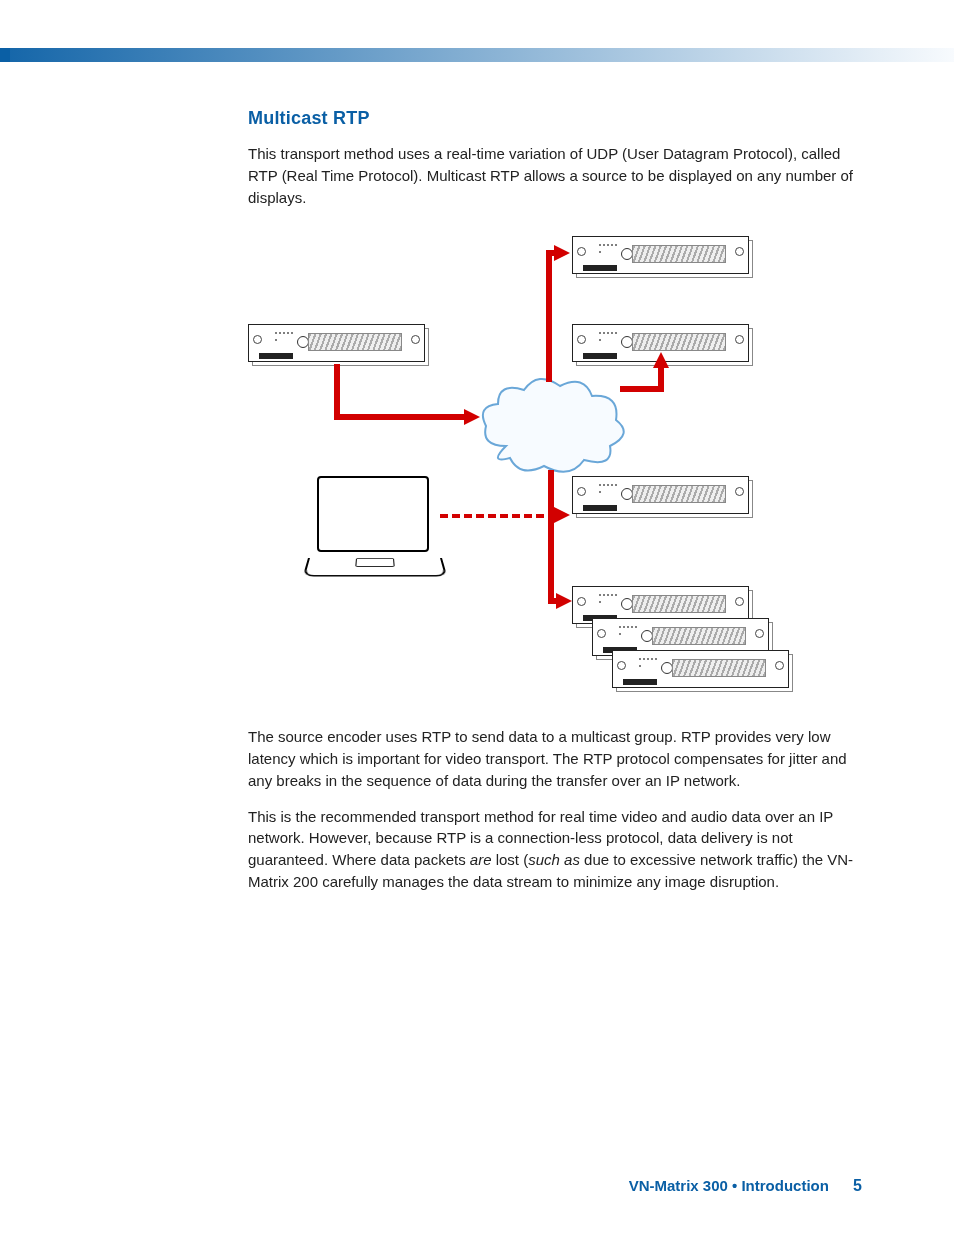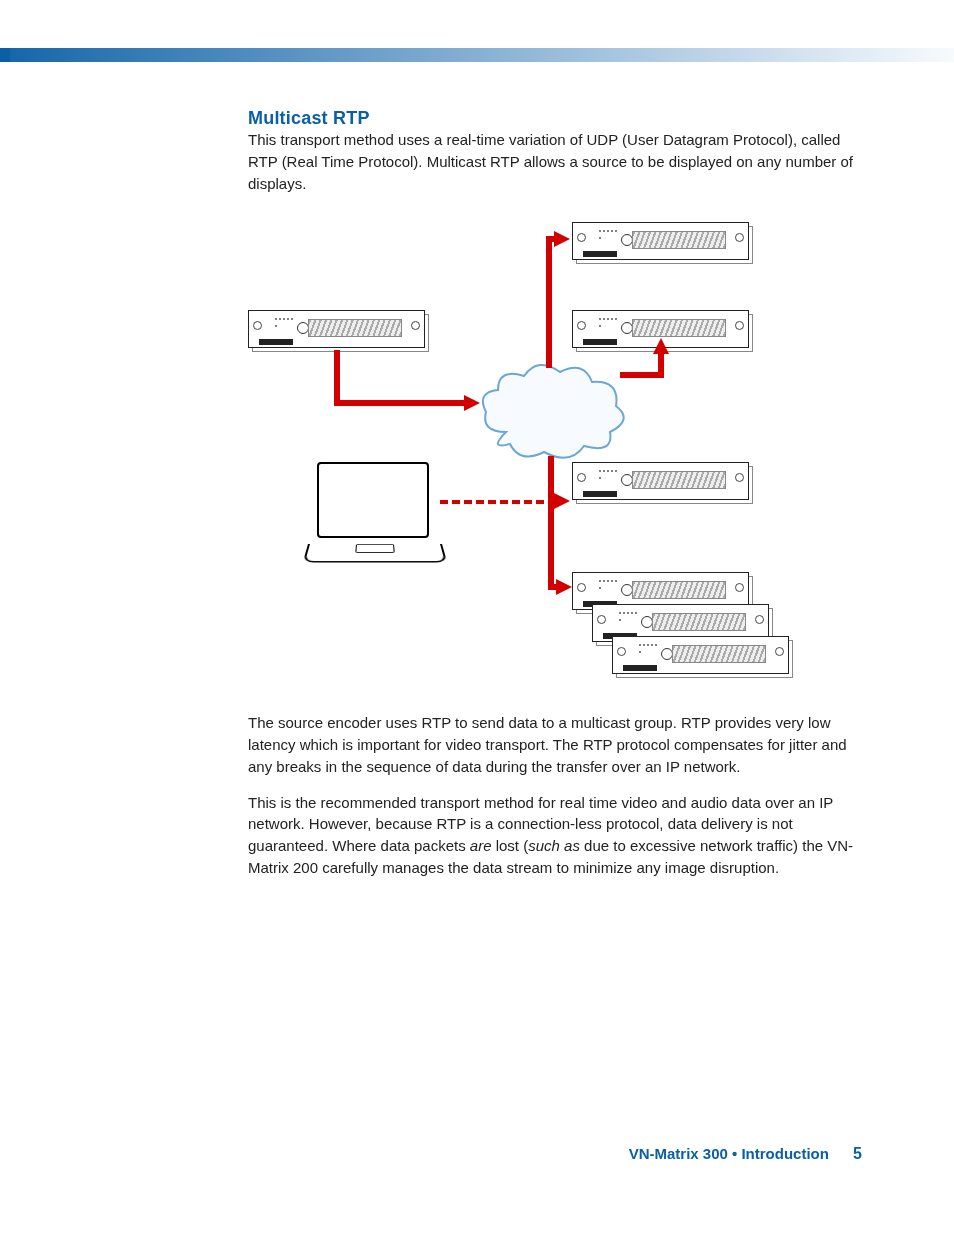--- a/index.html
+++ b/index.html
@@ -12,30 +12,30 @@
   .top-accent {
     position:absolute; top:48px; left:0; right:0;
     height:14px;
     background:linear-gradient(to right, #0a5fa5 0%, #0a5fa5 10px, rgba(10,95,165,.95) 10px, rgba(230,240,250,.3) 100%);
   }
   .content {
     position:absolute; left:248px; right:92px; top:108px;
   }
   h2 {
     color:#0a5fa5; font-size:18px; font-weight:700;
-    margin:0 0 0 0; letter-spacing:.2px;
+    margin:0 0 14px 0; letter-spacing:.2px;
   }
   p { font-size:15px; line-height:1.45; margin:0 0 14px 0; }
   .fig { margin:18px 0 20px 0; }
   .caption { font-size:15px; margin:8px 0 18px 0; }
   .caption .fignum { color:#0a5fa5; font-weight:700; }
   .caption .figtitle { font-weight:700; color:#222; }
   em { }
   .footer {
-    position:absolute; bottom:72px; right:92px;
+    position:absolute; bottom:40px; right:92px;
     font-size:15px;
   }
   .footer .crumb { color:#0a5fa5; font-weight:700; }
   .footer .pnum { color:#0a5fa5; font-weight:700; margin-left:20px; font-size:16px; }
 
   
   .fig-canvas { position:relative; width:610px; height:480px; }
   .device {
     position:absolute; width:175px; height:36px;
     background:#fff; border:1px solid #222;

